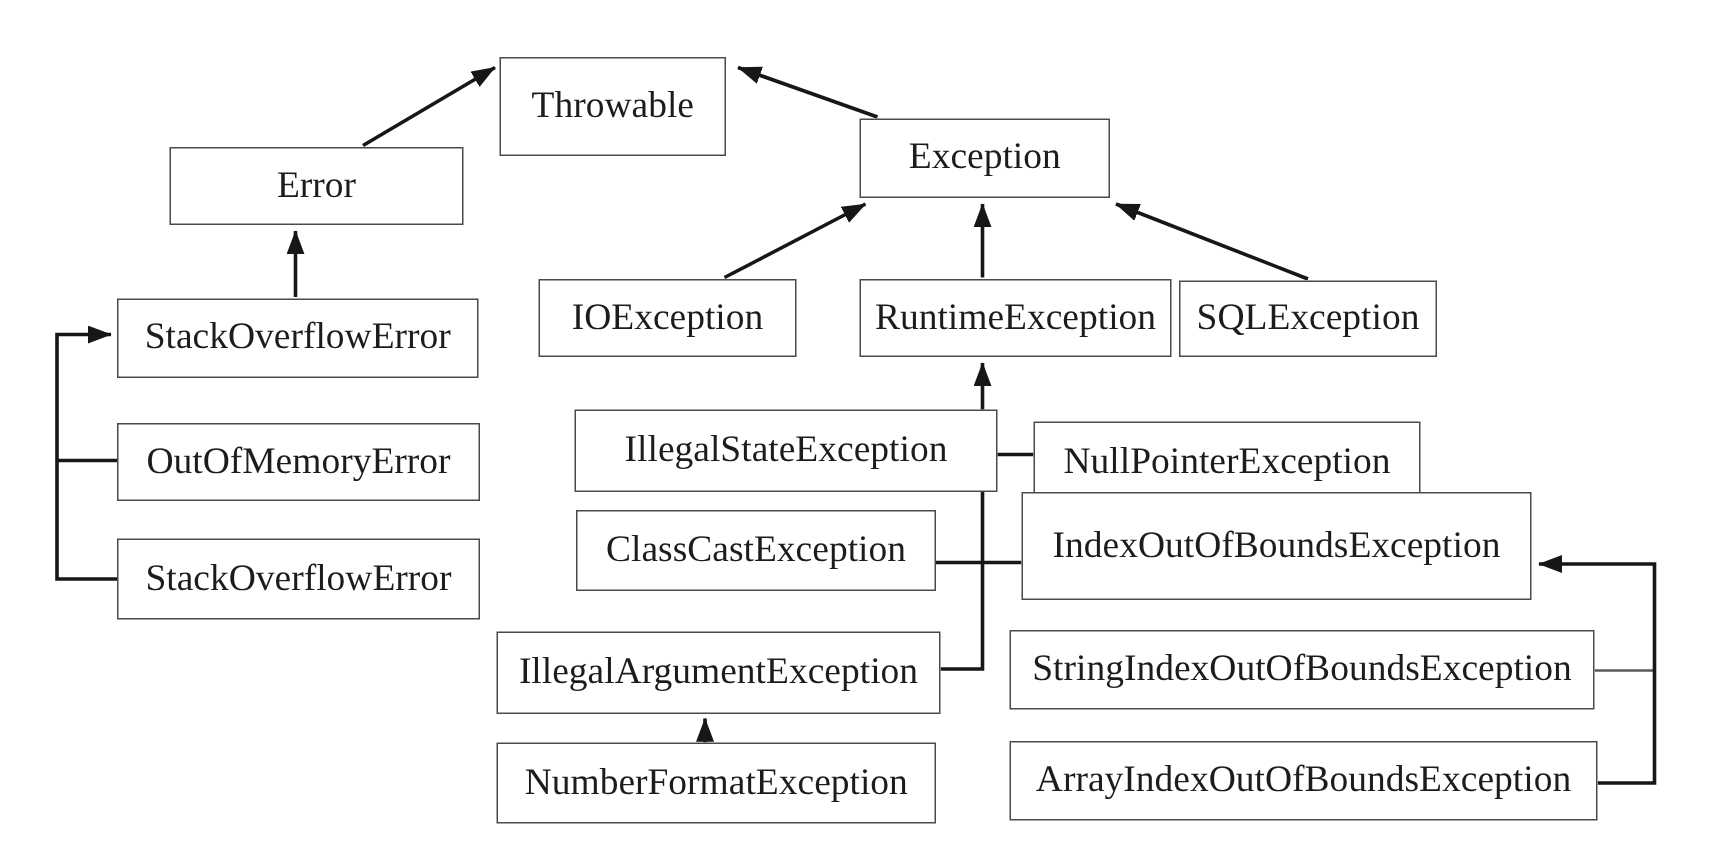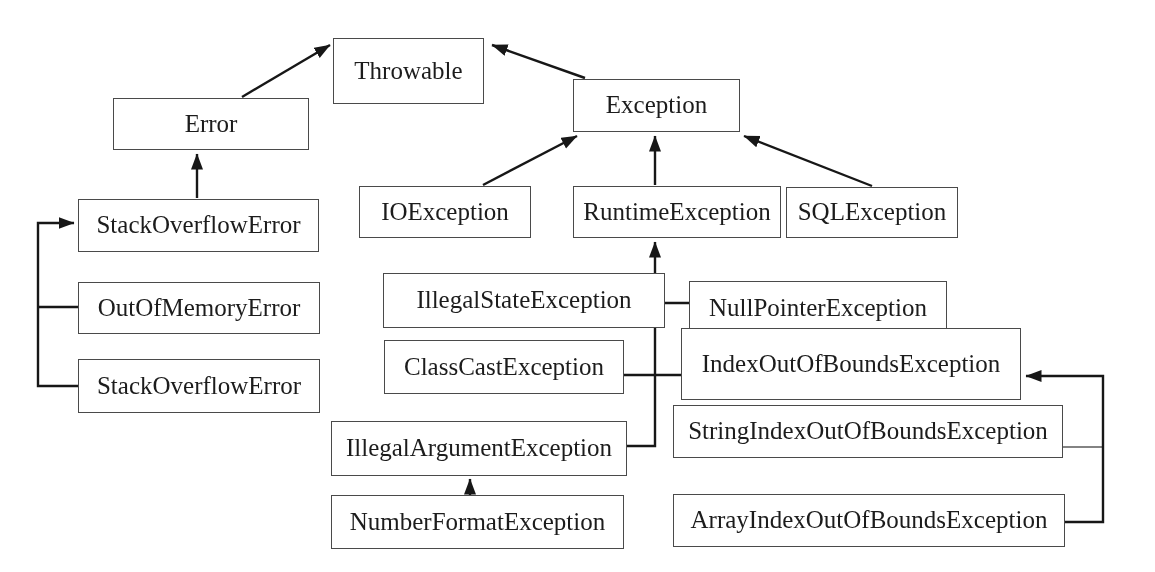--- a/index.html
+++ b/index.html
@@ -96,21 +96,21 @@
   </div>
       <div class="node" style="left: 384px; top: 340px; width: 240px; height: 54px; border: 1.6px solid rgb(74, 74, 74);">
     <span class="node-label" style="color: rgb(28, 28, 28);">ClassCastException</span>
   </div>
       <div class="node" style="left: 681px; top: 328px; width: 340px; height: 72px; border: 1.6px solid rgb(74, 74, 74);">
     <span class="node-label" style="color: rgb(28, 28, 28);">IndexOutOfBoundsException</span>
   </div>
       <div class="node" style="left: 331px; top: 421px; width: 296px; height: 55px; border: 1.6px solid rgb(74, 74, 74);">
     <span class="node-label" style="color: rgb(28, 28, 28);">IllegalArgumentException</span>
   </div>
-      <div class="node" style="left: 673px; top: 405px; width: 390px; height: 53px; border: 1.6px solid rgb(74, 74, 74);">
+      <div class="node" style="left: 673px; top: 420px; width: 390px; height: 53px; border: 1.6px solid rgb(74, 74, 74);">
     <span class="node-label" style="color: rgb(28, 28, 28);">StringIndexOutOfBoundsException</span>
   </div>
       <div class="node" style="left: 331px; top: 495px; width: 293px; height: 54px; border: 1.6px solid rgb(74, 74, 74);">
     <span class="node-label" style="color: rgb(28, 28, 28);">NumberFormatException</span>
   </div>
       <div class="node" style="left: 673px; top: 494px; width: 392px; height: 53px; border: 1.6px solid rgb(74, 74, 74);">
     <span class="node-label" style="color: rgb(28, 28, 28);">ArrayIndexOutOfBoundsException</span>
   </div>
     </div>
 </div>

